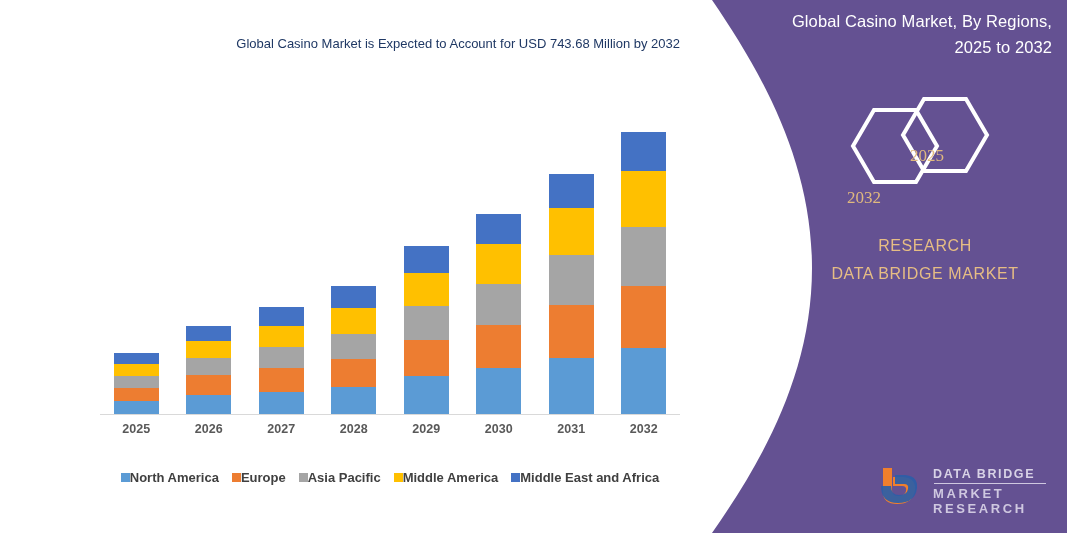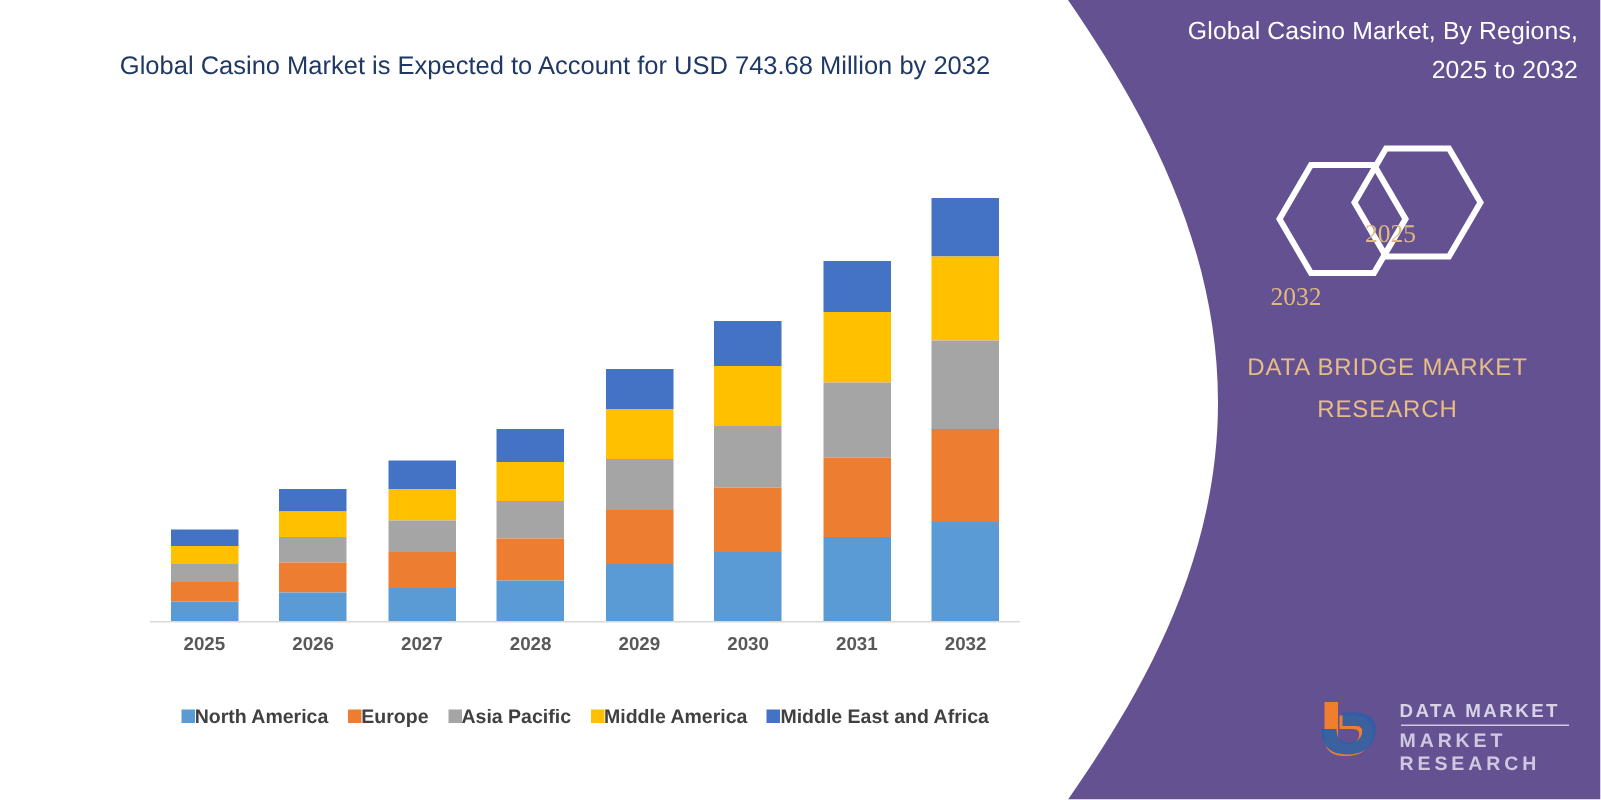--- a/index.html
+++ b/index.html
@@ -26,22 +26,22 @@
   #hex-2025-label{left:105px;top:54px;}
   #hex-2032-label{left:42px;top:96px;}
 
   .brand{
     position:absolute;left:800px;top:232px;width:250px;text-align:center;
     color:#e6bd84;font-size:16px;line-height:28px;letter-spacing:.6px;
   }
 
   
   .chart-title{
-    position:absolute;left:60px;top:30px;width:620px;text-align:center;
-    color:#1f3864;font-size:17px;line-height:28px;
+    position:absolute;left:60px;top:30px;width:620px;text-align:right;
+    color:#1f3864;font-size:13px;line-height:28px;
   }
 
   #plot{
     position:absolute;left:100px;top:120px;width:580px;height:295px;
   }
   .axis-line{
     position:absolute;left:0;bottom:0;width:580px;height:1px;background:#d9d9d9;
   }
   .bar{
     position:absolute;bottom:1px;width:45px;
@@ -95,22 +95,22 @@
   <div class="hex-wrap">
     <svg width="200" height="115" viewBox="0 0 200 115">
       <polygon points="48,54 69,18 111,18 132,54 111,90 69,90" fill="none" stroke="#ffffff" stroke-width="4"></polygon>
       <polygon points="98,43 119,7 161,7 182,43 161,79 119,79" fill="none" stroke="#ffffff" stroke-width="4"></polygon>
     </svg>
     <span class="hex-label" id="hex-2025-label">2025</span>
     <span class="hex-label" id="hex-2032-label">2032</span>
   </div>
 
   <div class="brand">
+    <div>RESEARCH</div>
     <div>DATA BRIDGE MARKET</div>
-    <div>RESEARCH</div>
   </div>
 
   <div class="chart-title">Global Casino Market is Expected to Account for USD 743.68 Million by 2032</div>
 
   <div id="plot">
     <div class="axis-line"></div>
   <div class="bar" style="left: 13.75px;">
         <div class="seg" style="background: rgb(91, 155, 213); height: 13.2241px;"></div>
         <div class="seg" style="background: rgb(237, 125, 49); height: 13.2241px;"></div>
         <div class="seg" style="background: rgb(165, 165, 165); height: 11.1897px;"></div>
@@ -202,19 +202,19 @@
       </div>
     </div>
 
 
   <div class="logo">
     <svg width="56" height="46" viewBox="0 0 56 46">
       <path d="M10 6 L10 30 Q10 42 24 42 Q40 42 42 28 Q43 16 30 15 L20 15 L20 24 L29 24 Q34 24 33 29 Q32 34 25 34 Q19 34 19 28 L19 6 Z" fill="#f07f2d"></path>
       <path d="M8 24 Q8 41 25 41 Q42 41 44 26 Q45 14 32 13 L22 13 L22 22 L31 22 Q36 22 35 27 Q34 33 26 33 Q18 33 18 24 Z" fill="#2b5ea8" opacity="0.92"></path>
     </svg>
     <div class="logo-text">
-      <div class="l1">DATA MARKET</div>
+      <div class="l1">DATA BRIDGE</div>
       <div class="logo-rule"></div>
       <div class="l2">MARKET RESEARCH</div>
     </div>
   </div>
 
 </div>
 
 </body></html>

